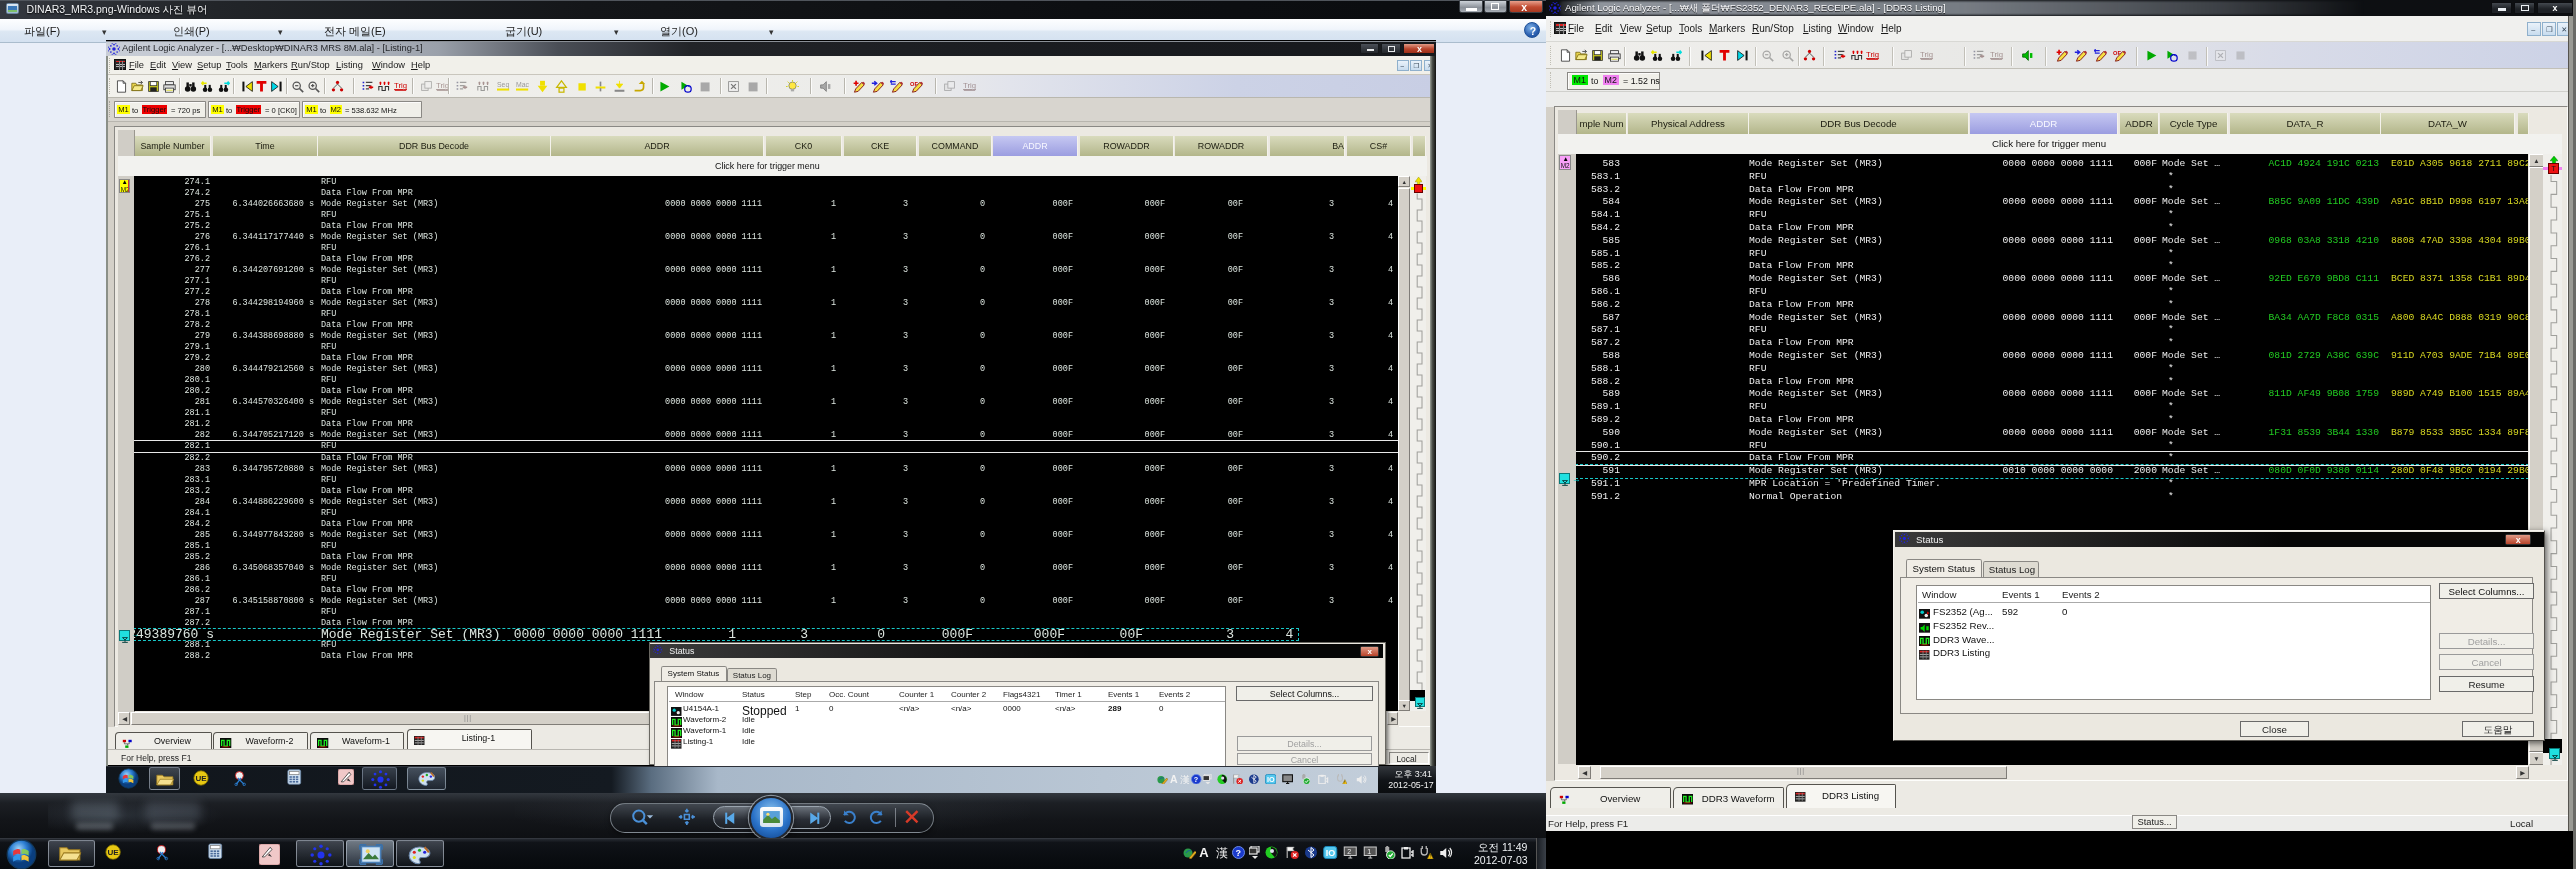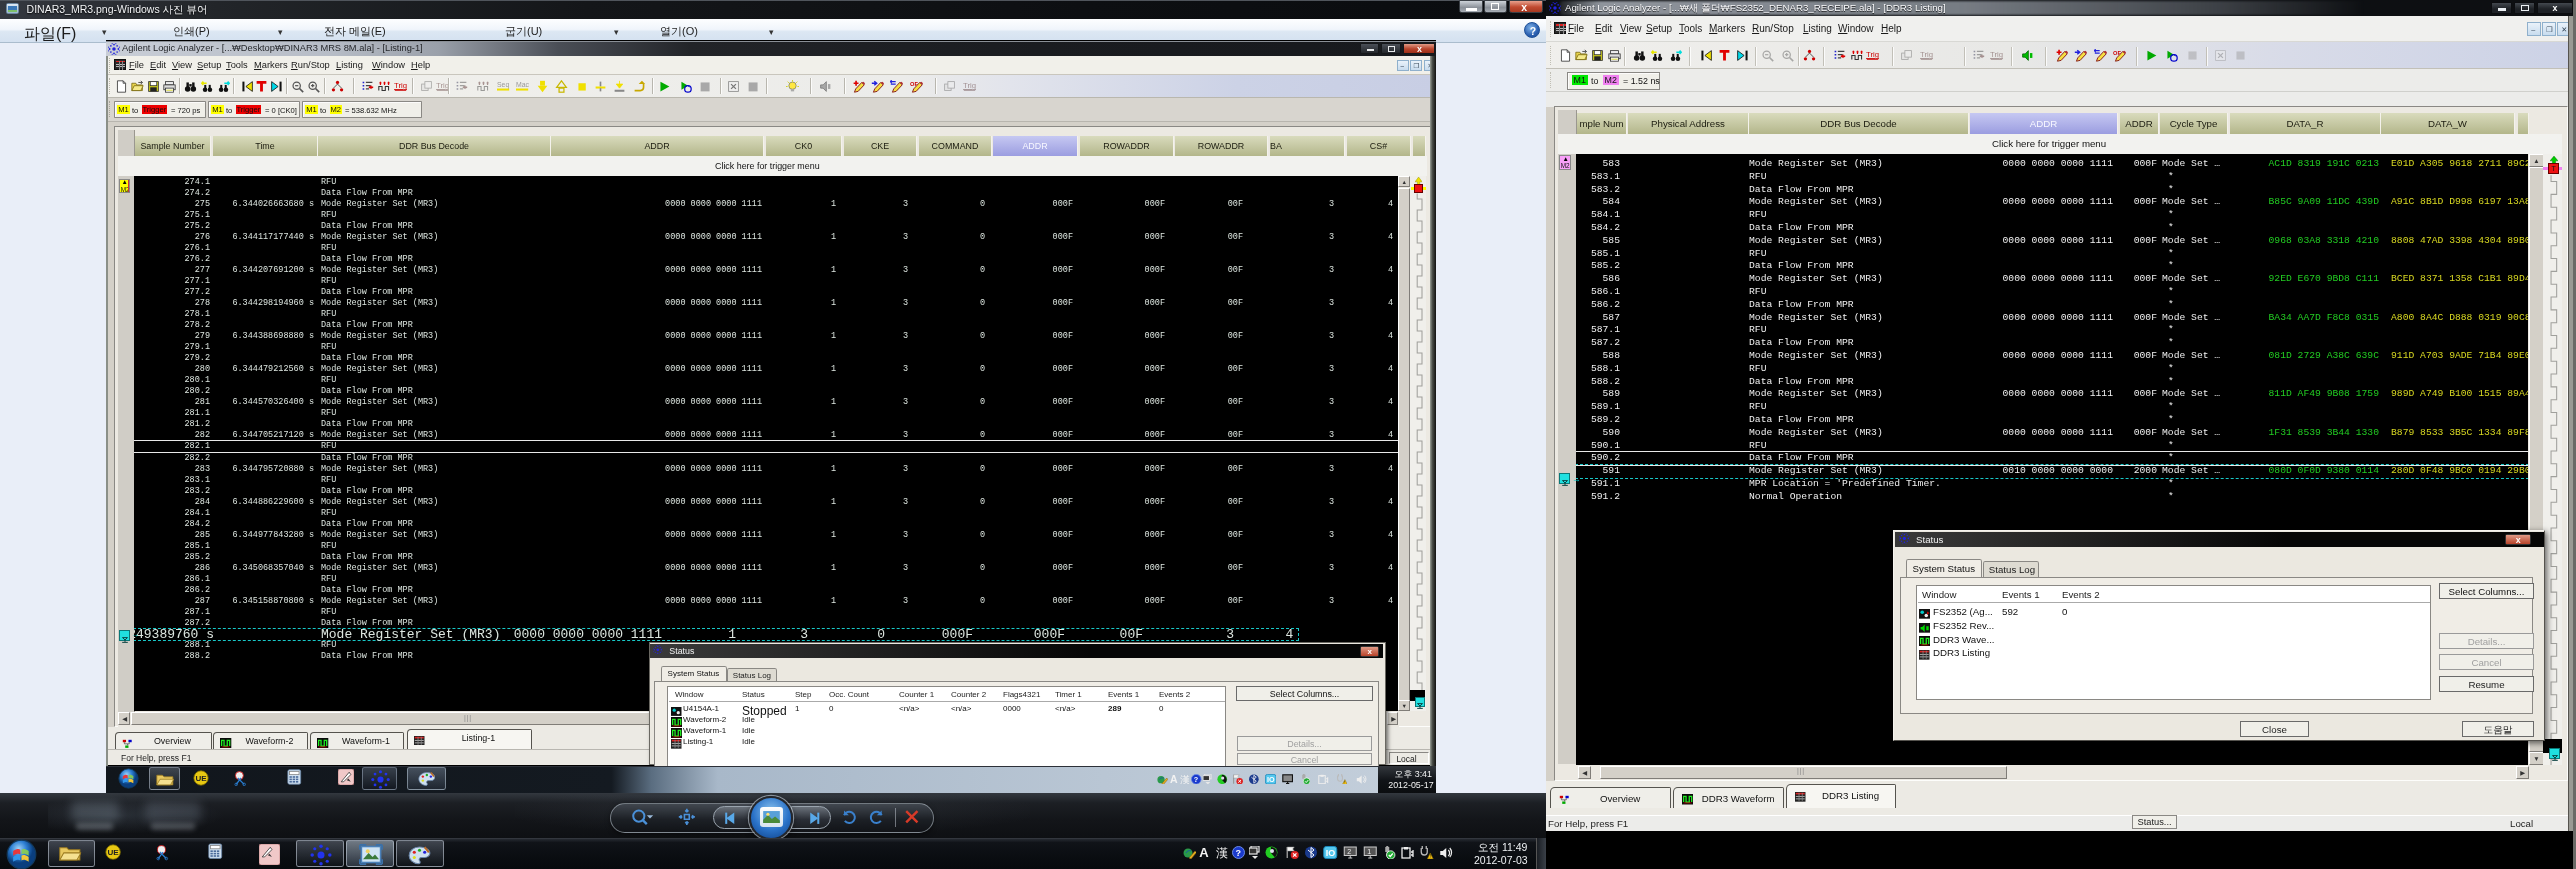--- a/index.html
+++ b/index.html
@@ -10,21 +10,21 @@
 <div style="position:absolute;left:1459px;top:0px;width:24px;height:13px;background:linear-gradient(180deg,#cdd2d8,#8a9098 60%,#a8aeb6);border:0.8px solid #3a3f45;border-radius:0 0 2.4px 2.4px;">
       <div style="position:absolute;left:6.4px;top:7.2px;width:10.5px;height:2.4px;background:#fff"></div>
     </div>
 <div style="position:absolute;left:1484px;top:0px;width:23px;height:13px;background:linear-gradient(180deg,#cdd2d8,#8a9098 60%,#a8aeb6);border:0.8px solid #3a3f45;border-radius:0 0 2.4px 2.4px;">
       <div style="position:absolute;left:6.4px;top:2.4px;width:8px;height:6.4px;border:1.6px solid #fff"></div>
     </div>
 <div style="position:absolute;left:1509px;top:0px;width:34px;height:13px;background:linear-gradient(180deg,#e8a08c,#c04a30 55%,#a83820);border:0.8px solid #3a3f45;border-radius:0 0 2.4px 2.4px;">
       <div style="position:absolute;left:11.3px;top:0px;font-size:10.5px;font-weight:bold;color:#fff">x</div>
     </div>
 <div style="position:absolute;left:0px;top:18.5px;width:1546px;height:24px;background:linear-gradient(180deg,#fdfeff 0%,#f0f5fb 45%,#dce7f3 55%,#d4e1f0 100%);border-bottom:0.8px solid #aabccd;"></div>
-<div style="position:absolute;left:24px;top:24px;white-space:pre;font-size:16px;color:#1c1c1c;">파일(F)</div>
+<div style="position:absolute;left:24px;top:24px;white-space:pre;font-size:11px;color:#1c1c1c;">파일(F)</div>
 <div style="position:absolute;left:102px;top:27px;white-space:pre;font-size:8.9px;color:#333;">▾</div>
 <div style="position:absolute;left:173px;top:24px;white-space:pre;font-size:11px;color:#1c1c1c;">인쇄(P)</div>
 <div style="position:absolute;left:278px;top:27px;white-space:pre;font-size:8.9px;color:#333;">▾</div>
 <div style="position:absolute;left:324px;top:24px;white-space:pre;font-size:11px;color:#1c1c1c;">전자 메일(E)</div>
 <div style="position:absolute;left:505px;top:24px;white-space:pre;font-size:11px;color:#1c1c1c;">굽기(U)</div>
 <div style="position:absolute;left:614px;top:27px;white-space:pre;font-size:8.9px;color:#333;">▾</div>
 <div style="position:absolute;left:660px;top:24px;white-space:pre;font-size:11px;color:#1c1c1c;">열기(O)</div>
 <div style="position:absolute;left:769px;top:27px;white-space:pre;font-size:8.9px;color:#333;">▾</div>
 <div style="position:absolute;left:1524px;top:22px;width:16px;height:16px;background:radial-gradient(circle at 5.6px 4.8px,#7fb3e8,#2a5fb0 60%,#1a4890);border:0.8px solid #1c4f97;border-radius:50%;">
       <div style="position:absolute;left:4.8px;top:1.6px;font-size:10.5px;font-weight:bold;color:#fff">?</div>
@@ -342,21 +342,21 @@
 <div style="position:absolute;left:993px;top:136px;width:85px;height:20px;background:linear-gradient(180deg,#c6c8f2,#9b9de0);border-right:1.6px solid #f4f2ec;">
       <div style="position:absolute;left:0;right:0;top:4.8px;text-align:center;font-size:8.9px;color:#f8f8ff">ADDR</div>
     </div>
 <div style="position:absolute;left:1080px;top:136px;width:94px;height:20px;background:linear-gradient(180deg,#d9dbbd,#b3b68a);border-right:1.6px solid #f4f2ec;">
       <div style="position:absolute;left:0;right:0;top:4.8px;text-align:center;font-size:8.9px;color:#1c1c10">ROWADDR</div>
     </div>
 <div style="position:absolute;left:1175px;top:136px;width:93px;height:20px;background:linear-gradient(180deg,#d9dbbd,#b3b68a);border-right:1.6px solid #f4f2ec;">
       <div style="position:absolute;left:0;right:0;top:4.8px;text-align:center;font-size:8.9px;color:#1c1c10">ROWADDR</div>
     </div>
 <div style="position:absolute;left:1270px;top:136px;width:75px;height:20px;background:linear-gradient(180deg,#d9dbbd,#b3b68a);border-right:1.6px solid #f4f2ec;">
-      <div style="position:absolute;left:0;right:0;top:4.8px;text-align:left;font-size:8.9px;color:#1c1c10">BA</div>
+      <div style="position:absolute;left:12px;right:0;top:4.8px;text-align:right;font-size:8.9px;color:#1c1c10">BA</div>
     </div>
 <div style="position:absolute;left:1347px;top:136px;width:64px;height:20px;background:linear-gradient(180deg,#d9dbbd,#b3b68a);border-right:1.6px solid #f4f2ec;">
       <div style="position:absolute;left:0;right:0;top:4.8px;text-align:center;font-size:8.9px;color:#1c1c10">CS#</div>
     </div>
 <div style="position:absolute;left:1413px;top:136px;width:13px;height:20px;background:linear-gradient(180deg,#d9dbbd,#b3b68a);border-right:1.6px solid #f4f2ec;">
       <div style="position:absolute;left:0;right:0;top:4.8px;text-align:center;font-size:8.9px;color:#1c1c10"></div>
     </div>
 <div style="position:absolute;left:118px;top:156px;width:1309px;height:20px;background:#f2f2ef;">
       <div style="position:absolute;left:597px;top:4.8px;font-size:8.9px;color:#111">Click here for trigger menu</div>
     </div>
@@ -1470,21 +1470,21 @@
       <div style="position:absolute;left:434px;top:4px;font-size:9.7px;color:#111">Click here for trigger menu</div>
     </div>
 <div style="position:absolute;left:1576px;top:154px;width:952px;height:611px;background:#000;"></div>
 <div style="position:absolute;left:1576px;top:154px;width:952px;height:611px;overflow:hidden">
 <div class="mono" style="position:absolute;left:0;top:4px;width:952px;height:12.8px;font-size:9.7px;line-height:12.8px;color:#f0f0f0;">
         <span style="position:absolute;right:908px;top:0;white-space:pre">583</span>
         <span style="position:absolute;left:173px;top:0;white-space:pre">Mode Register Set (MR3)</span>
         <span style="position:absolute;right:415px;top:0;white-space:pre">0000 0000 0000 1111</span>
         <span style="position:absolute;right:371px;top:0;white-space:pre">000F</span>
         <span style="position:absolute;left:586px;top:0;white-space:pre">Mode Set …</span>
-        <span style="position:absolute;right:149px;top:0;color:#22cc22;white-space:pre">AC1D 8319 191C 0213</span>
+        <span style="position:absolute;right:149px;top:0;color:#22cc22;white-space:pre">AC1D 4924 191C 0213</span>
         <span style="position:absolute;left:815px;top:0;color:#d8d822;white-space:pre">E01D A305 9618 2711 89C2</span>
       </div>
 <div class="mono" style="position:absolute;left:0;top:17px;width:952px;height:12.8px;font-size:9.7px;line-height:12.8px;color:#f0f0f0;">
         <span style="position:absolute;right:908px;top:0;white-space:pre">583.1</span>
         <span style="position:absolute;left:173px;top:0;white-space:pre">RFU</span>
         <span style="position:absolute;left:592px;top:0">*</span>
       </div>
 <div class="mono" style="position:absolute;left:0;top:30px;width:952px;height:12.8px;font-size:9.7px;line-height:12.8px;color:#f0f0f0;">
         <span style="position:absolute;right:908px;top:0;white-space:pre">583.2</span>
         <span style="position:absolute;left:173px;top:0;white-space:pre">Data Flow From MPR</span>

